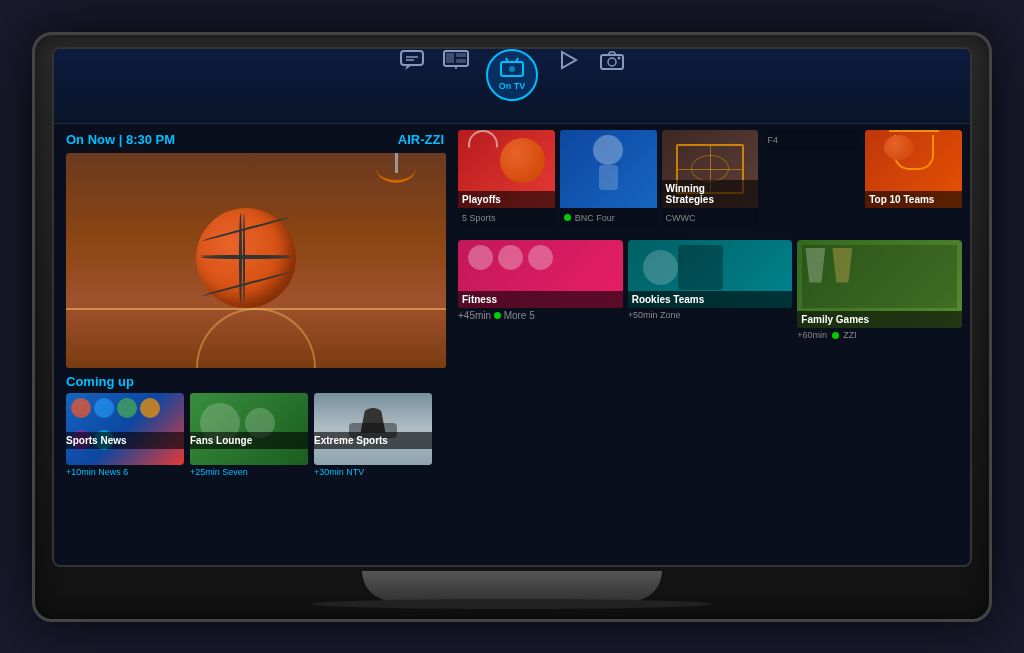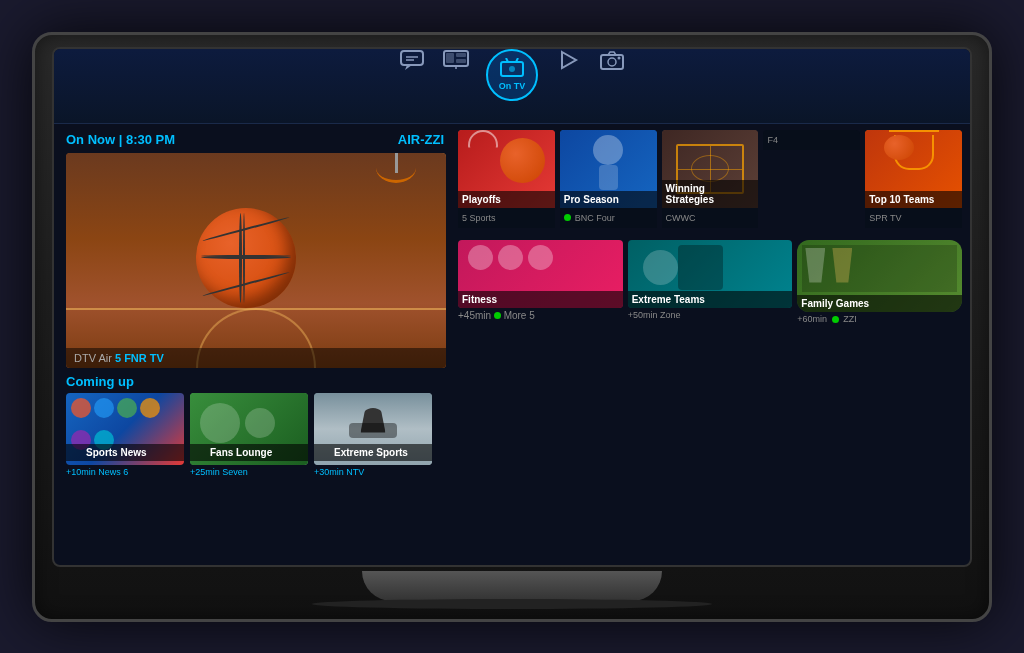--- a/index.html
+++ b/index.html
@@ -204,28 +204,28 @@
     .coming-thumb {
       width: 118px;
       height: 72px;
       border-radius: 4px;
       position: relative;
       overflow: hidden;
     }
 
     .coming-title {
       position: absolute;
-      bottom: 4px;
+      bottom: 16px;
       left: 0;
       right: 0;
       background: rgba(0,0,0,0.6);
       color: white;
       font-size: 10px;
       font-weight: bold;
-      padding: 3px 20px;
+      padding: 3px 0;
     }
 
     .coming-subtitle {
       color: #00bfff;
       font-size: 9px;
       margin-top: 2px;
     }
 
     
     .thumb-sports-news {
@@ -422,24 +422,20 @@
             <div class="basketball">
               <div style="position:absolute;top:47px;left:5px;right:5px;height:2px;background:#333;border-radius:50%"></div>
               <div style="position:absolute;left:47px;top:5px;bottom:5px;width:2px;background:#333;border-radius:50%"></div>
               <div style="position:absolute;top:20px;left:5px;right:5px;height:2px;background:#333;border-radius:50%;transform:rotate(-15deg)"></div>
               <div style="position:absolute;top:75px;left:5px;right:5px;height:2px;background:#333;border-radius:50%;transform:rotate(-15deg)"></div>
             </div>
 
             <div style="position:absolute;top:0;right:30px;width:40px;height:30px;border-bottom:3px solid #cc6600;border-radius:0 0 50% 50%"></div>
             <div style="position:absolute;top:0;right:48px;width:3px;height:20px;background:#999"></div>
 
-            <div class="video-info">
-              <span class="dtv-label">DTV Air</span>
-              <span class="channel-badge">5 FNR TV</span>
-            </div>
           </div>
 
           <div class="coming-up-label">Coming up</div>
           <div class="coming-up-grid">
 
             <div class="coming-item">
               <div class="coming-thumb thumb-sports-news">
 
                 <div style="position:absolute;inset:0;display:flex;flex-wrap:wrap;gap:3px;padding:5px;opacity:0.7">
                   <div style="width:20px;height:20px;background:#ff5722;border-radius:50%"></div>
@@ -501,21 +497,20 @@
                 <span>5 Sports</span>
               </div>
             </div>
 
             <div class="show-card-small">
               <div class="show-bg thumb-proseason">
                 <div style="position:absolute;inset:0;background:linear-gradient(135deg,#0d47a1,#1565c0)"></div>
 
                 <div style="position:absolute;top:5px;left:50%;transform:translateX(-50%);width:30px;height:30px;background:rgba(255,255,255,0.3);border-radius:50%"></div>
                 <div style="position:absolute;top:35px;left:40%;width:20%;height:25px;background:rgba(255,255,255,0.2);border-radius:4px"></div>
-                <div class="show-name-overlay">Pro Season</div>
               </div>
               <div class="show-ch">
                 <span class="ch-green"></span>
                 <span>BNC Four</span>
               </div>
             </div>
 
             <div class="show-card-small">
               <div class="show-bg thumb-winning">
                 <div style="position:absolute;inset:0;background:linear-gradient(135deg,#3e2723,#5d4037)"></div>
@@ -540,23 +535,20 @@
 
             <div class="show-card-small">
               <div class="show-bg thumb-top10">
                 <div style="position:absolute;inset:0;background:linear-gradient(135deg,#bf360c,#e65100)"></div>
 
                 <div style="position:absolute;top:5px;left:50%;transform:translateX(-50%);width:40px;height:35px;border:2px solid rgba(255,165,0,0.8);border-radius:0 0 15px 15px;border-top:none"></div>
                 <div style="position:absolute;top:0;left:50%;transform:translateX(-50%);width:50px;height:2px;background:rgba(255,165,0,0.8)"></div>
                 <div style="position:absolute;top:5px;left:50%;transform:translateX(-50%);width:30px;height:25px;background:radial-gradient(circle at 35% 35%,#e8622a,#cc4400);border-radius:50%;margin-left:-15px"></div>
                 <div class="show-name-overlay">Top 10 Teams</div>
               </div>
-              <div class="show-ch">
-                <span>SPR TV</span>
-              </div>
             </div>
 
           </div>
 
           <div style="display:flex;gap:5px">
 
             <div style="flex:1;display:flex;flex-direction:column">
               <div style="height:68px;border-radius:4px;overflow:hidden;position:relative">
                 <div style="position:absolute;inset:0;background:linear-gradient(135deg,#c2185b,#e91e63)"></div>
                 <div style="position:absolute;top:5px;left:10px;width:25px;height:25px;background:rgba(255,255,255,0.3);border-radius:50%"></div>
@@ -569,29 +561,29 @@
                 <span class="ch-green" style="display:inline-block;width:7px;height:7px;background:#00cc00;border-radius:50%;vertical-align:middle"></span>
                 <span>More 5</span>
               </div>
             </div>
 
             <div style="flex:1;display:flex;flex-direction:column">
               <div style="height:68px;border-radius:4px;overflow:hidden;position:relative">
                 <div style="position:absolute;inset:0;background:linear-gradient(135deg,#006064,#00838f)"></div>
                 <div style="position:absolute;top:10px;left:15px;width:35px;height:35px;background:rgba(255,255,255,0.2);border-radius:50%"></div>
                 <div style="position:absolute;top:5px;left:50px;width:45px;height:45px;background:rgba(0,0,0,0.3);border-radius:4px"></div>
-                <div style="position:absolute;bottom:0;left:0;right:0;background:rgba(0,0,0,0.6);color:white;font-size:10px;font-weight:bold;padding:3px 4px">Extreme Teams</div>
+                <div style="position:absolute;bottom:0;left:0;right:0;background:rgba(0,0,0,0.6);color:white;font-size:10px;font-weight:bold;padding:3px 4px">Rookies Teams</div>
               </div>
               <div style="color:#888;font-size:9px;margin-top:2px">
                 <span>+50min</span> <span>Zone</span>
               </div>
             </div>
 
             <div style="flex:1;display:flex;flex-direction:column">
-              <div style="height:72px;border-radius:12px;overflow:hidden;position:relative">
+              <div style="height:88px;border-radius:4px;overflow:hidden;position:relative">
                 <div style="position:absolute;inset:0;background:linear-gradient(135deg,#33691e,#558b2f)"></div>
                 <div style="position:absolute;top:5px;left:5px;right:5px;bottom:20px;background:rgba(0,0,0,0.2)"></div>
 
                 <div style="position:absolute;top:8px;left:8px;width:20px;height:35px;background:rgba(255,255,255,0.25);clip-path:polygon(0 0,100% 0,80% 100%,20% 100%)"></div>
                 <div style="position:absolute;top:8px;left:35px;width:20px;height:35px;background:rgba(255,200,100,0.3);clip-path:polygon(0 0,100% 0,80% 100%,20% 100%)"></div>
                 <div style="position:absolute;bottom:0;left:0;right:0;background:rgba(0,0,0,0.6);color:white;font-size:10px;font-weight:bold;padding:3px 4px">Family Games</div>
               </div>
               <div style="color:#888;font-size:9px;margin-top:2px">
                 <span>+60min</span>
                 <span class="ch-green" style="display:inline-block;width:7px;height:7px;background:#00cc00;border-radius:50%;vertical-align:middle;margin:0 2px"></span>

